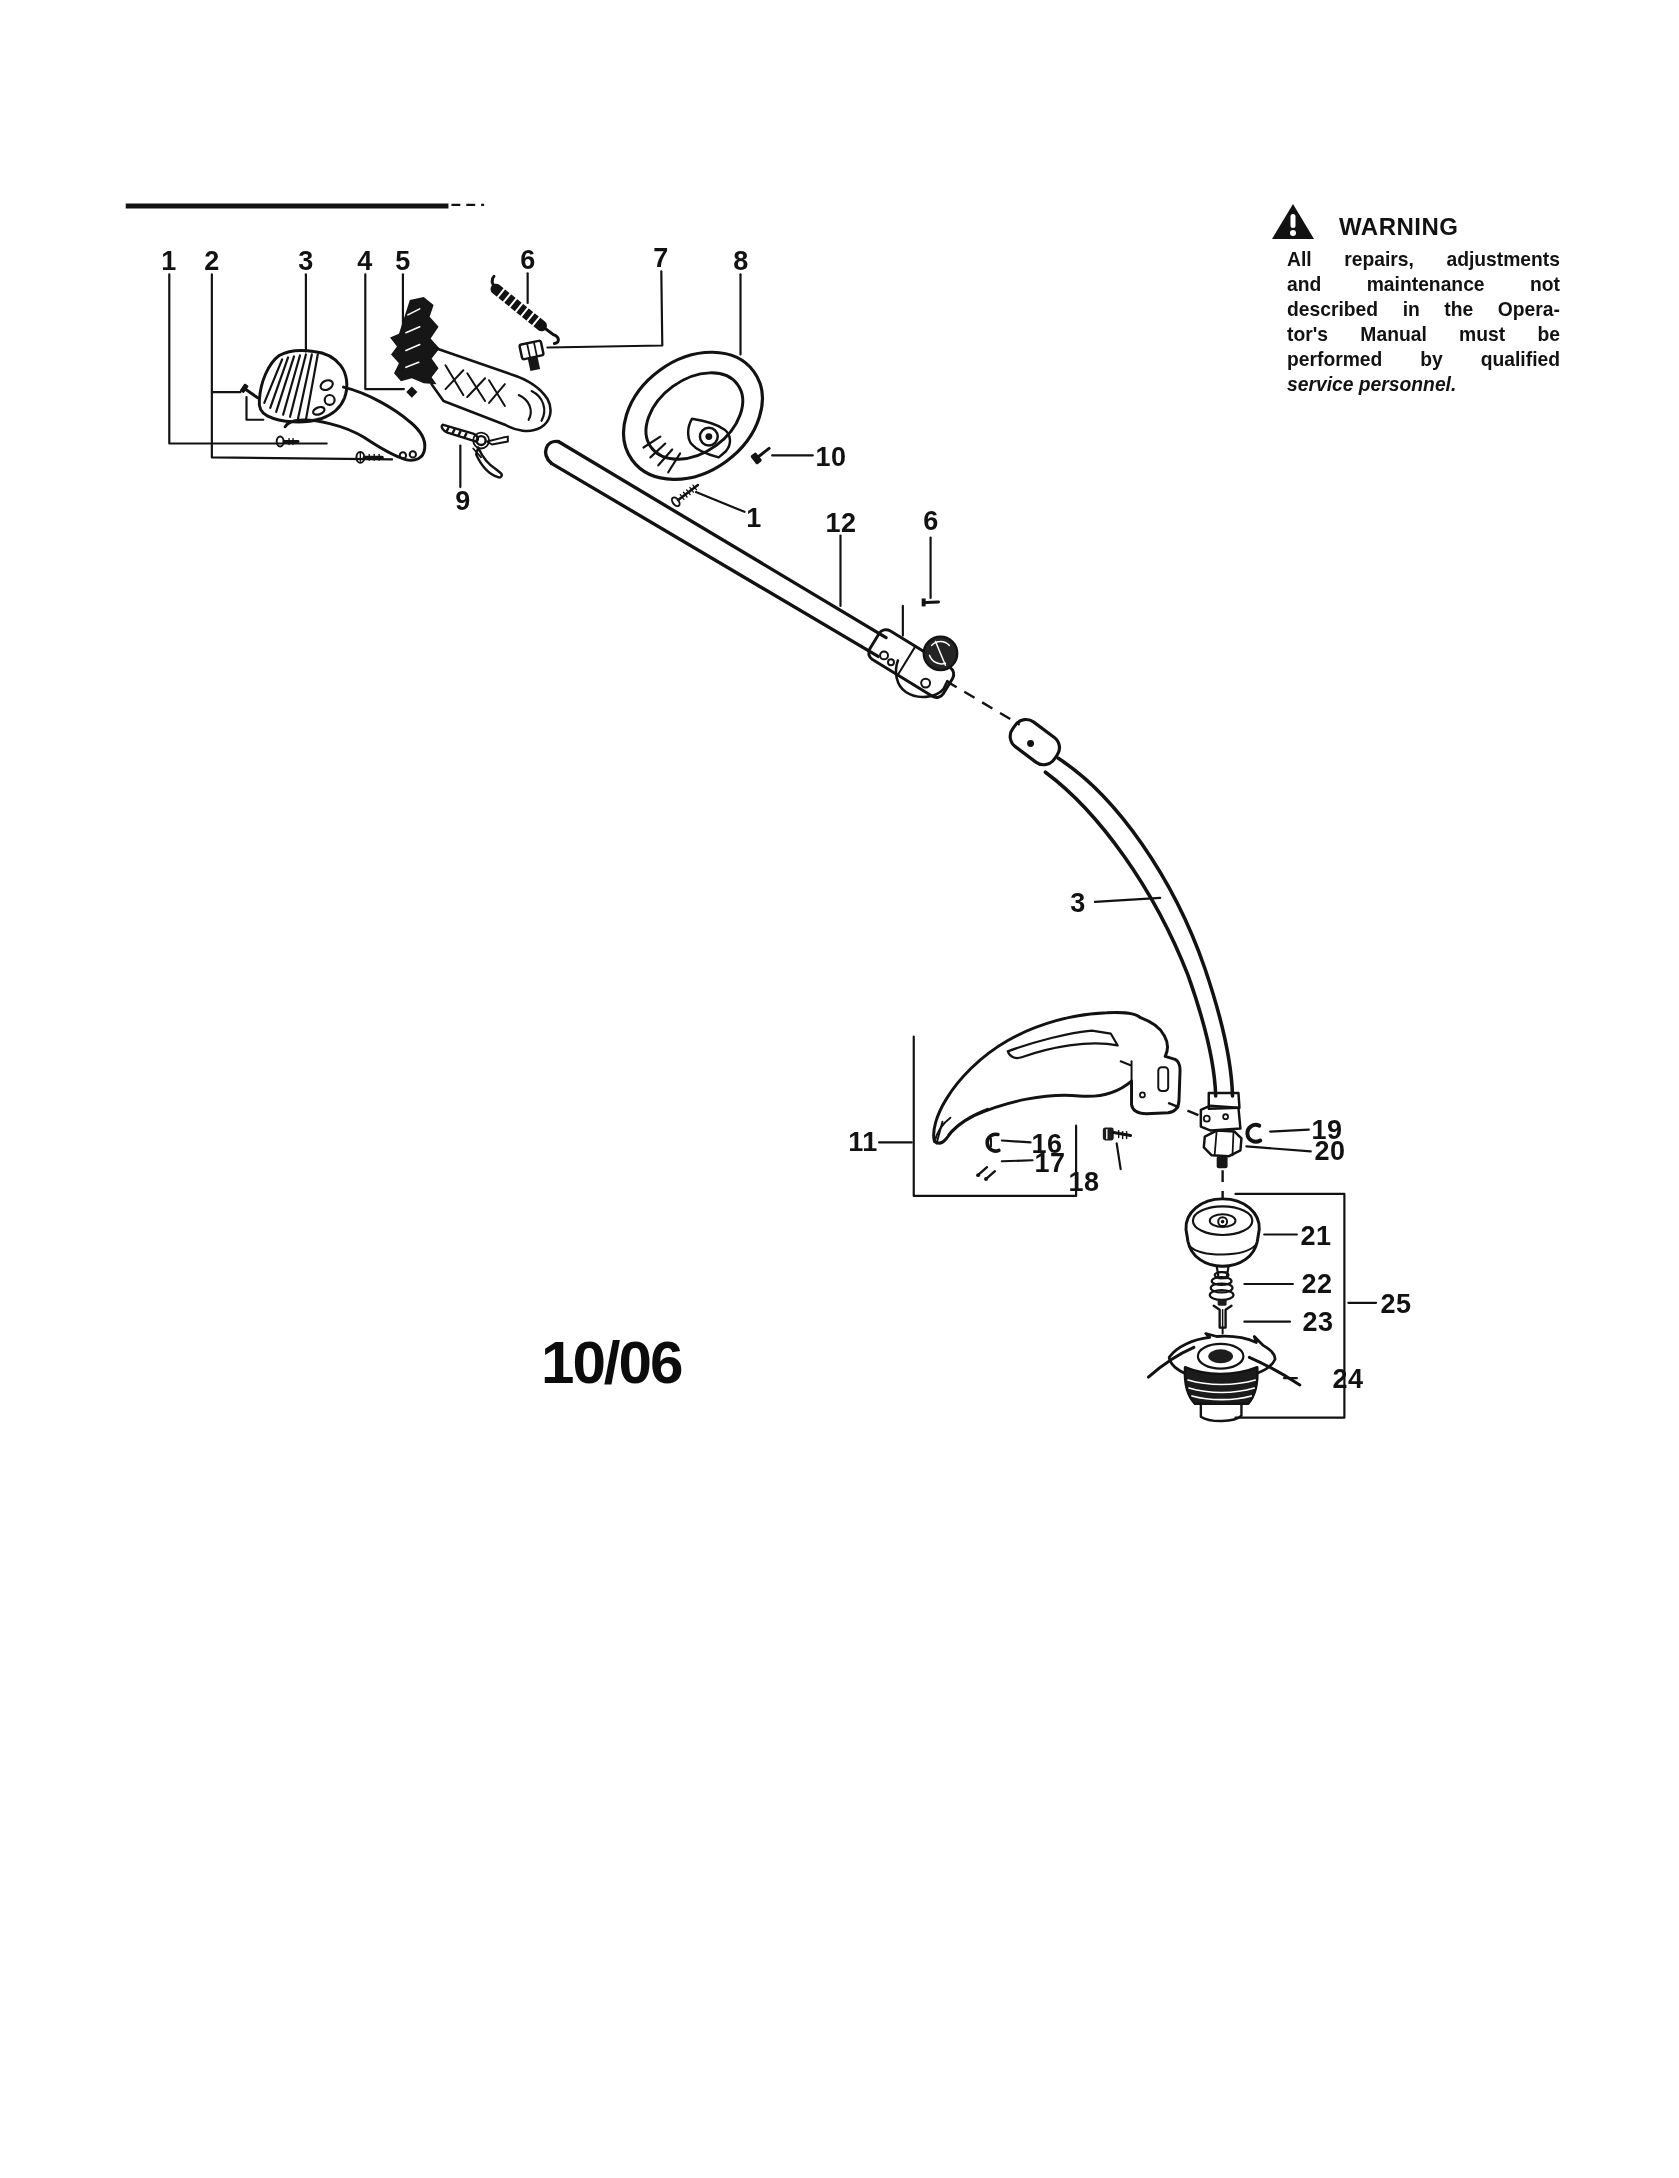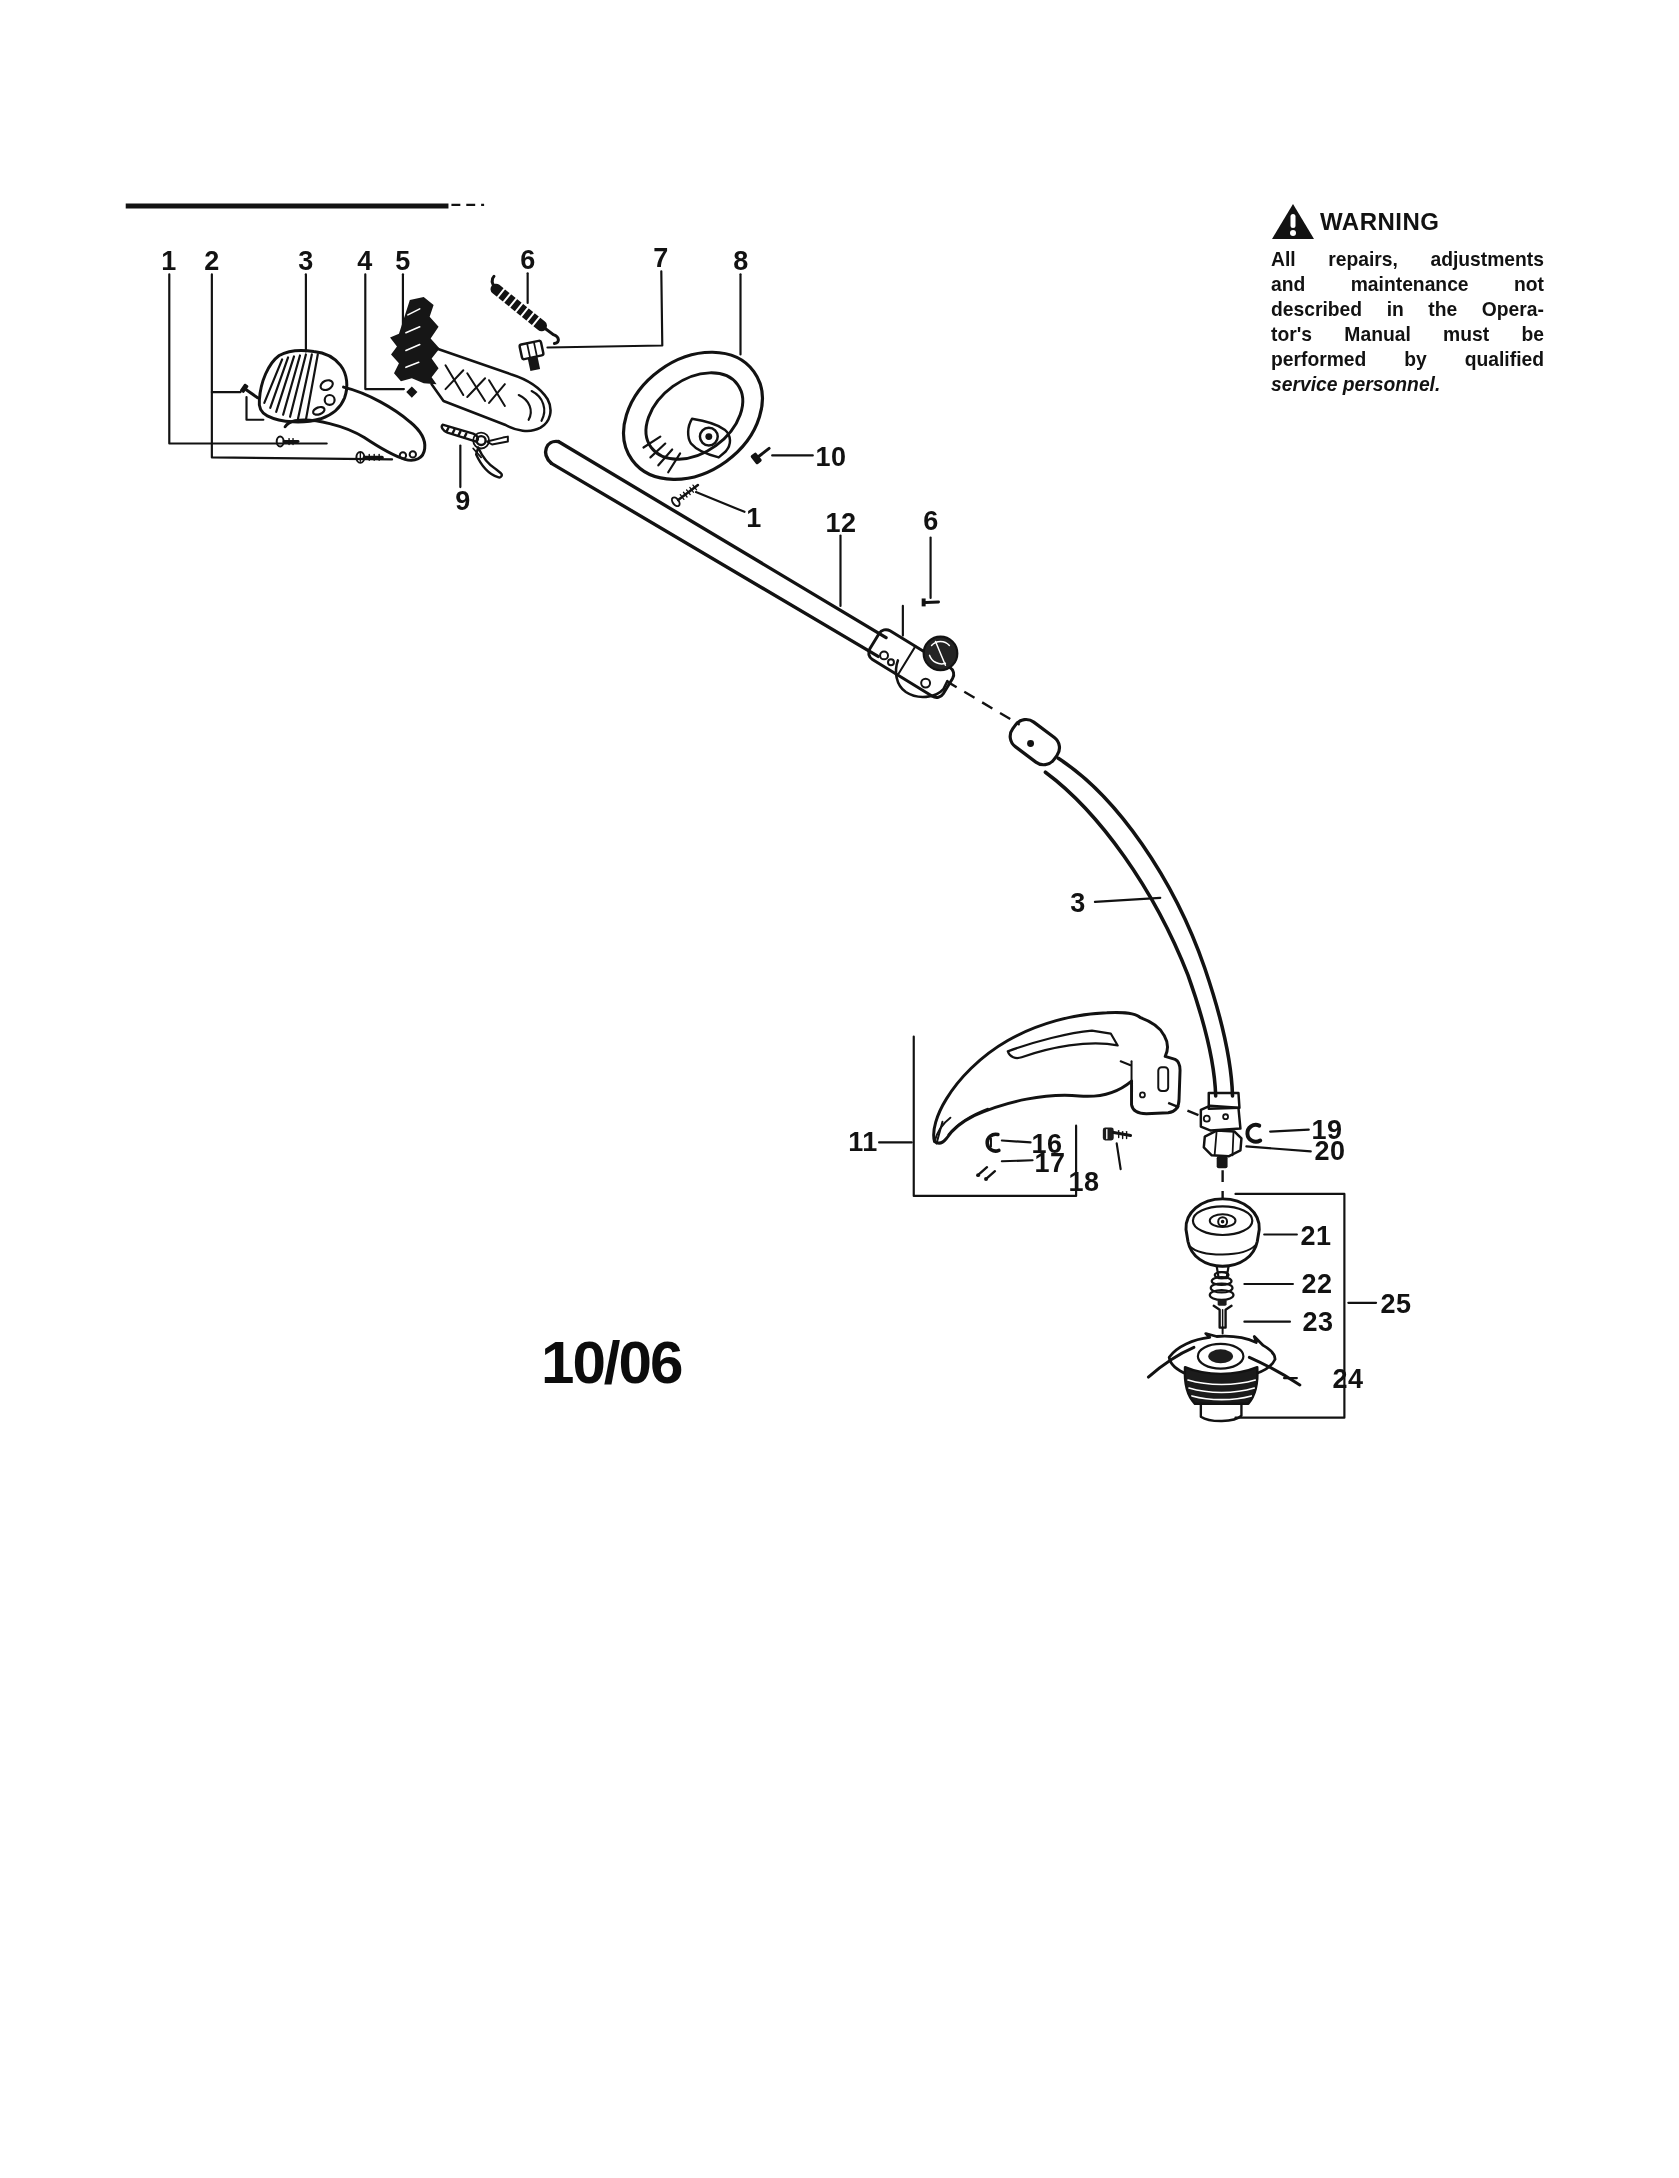--- a/index.html
+++ b/index.html
@@ -23,30 +23,30 @@
     white-space: nowrap;
   }
   .warning-block {
     position: absolute;
     left: 1271px;
     top: 203px;
     width: 277px;
   }
   .warning-head {
     display: flex;
-    align-items: center;
-    gap: 5px;
+    align-items: flex-end;
+    gap: 24px;
     margin-bottom: 6px;
   }
   .warning-title {
     font-weight: bold;
     font-size: 24px;
     letter-spacing: 0.5px;
   }
-  .warning-body { width: 273px; }
+  .warning-body { width: 273px; margin-left: 16px; }
   .wline {
     font-weight: bold;
     font-size: 19.3px;
     line-height: 25px;
     text-align: justify;
     text-align-last: justify;
     white-space: nowrap;
   }
   .wline:last-child { text-align-last: left; font-style: italic; }
   .date-code {

